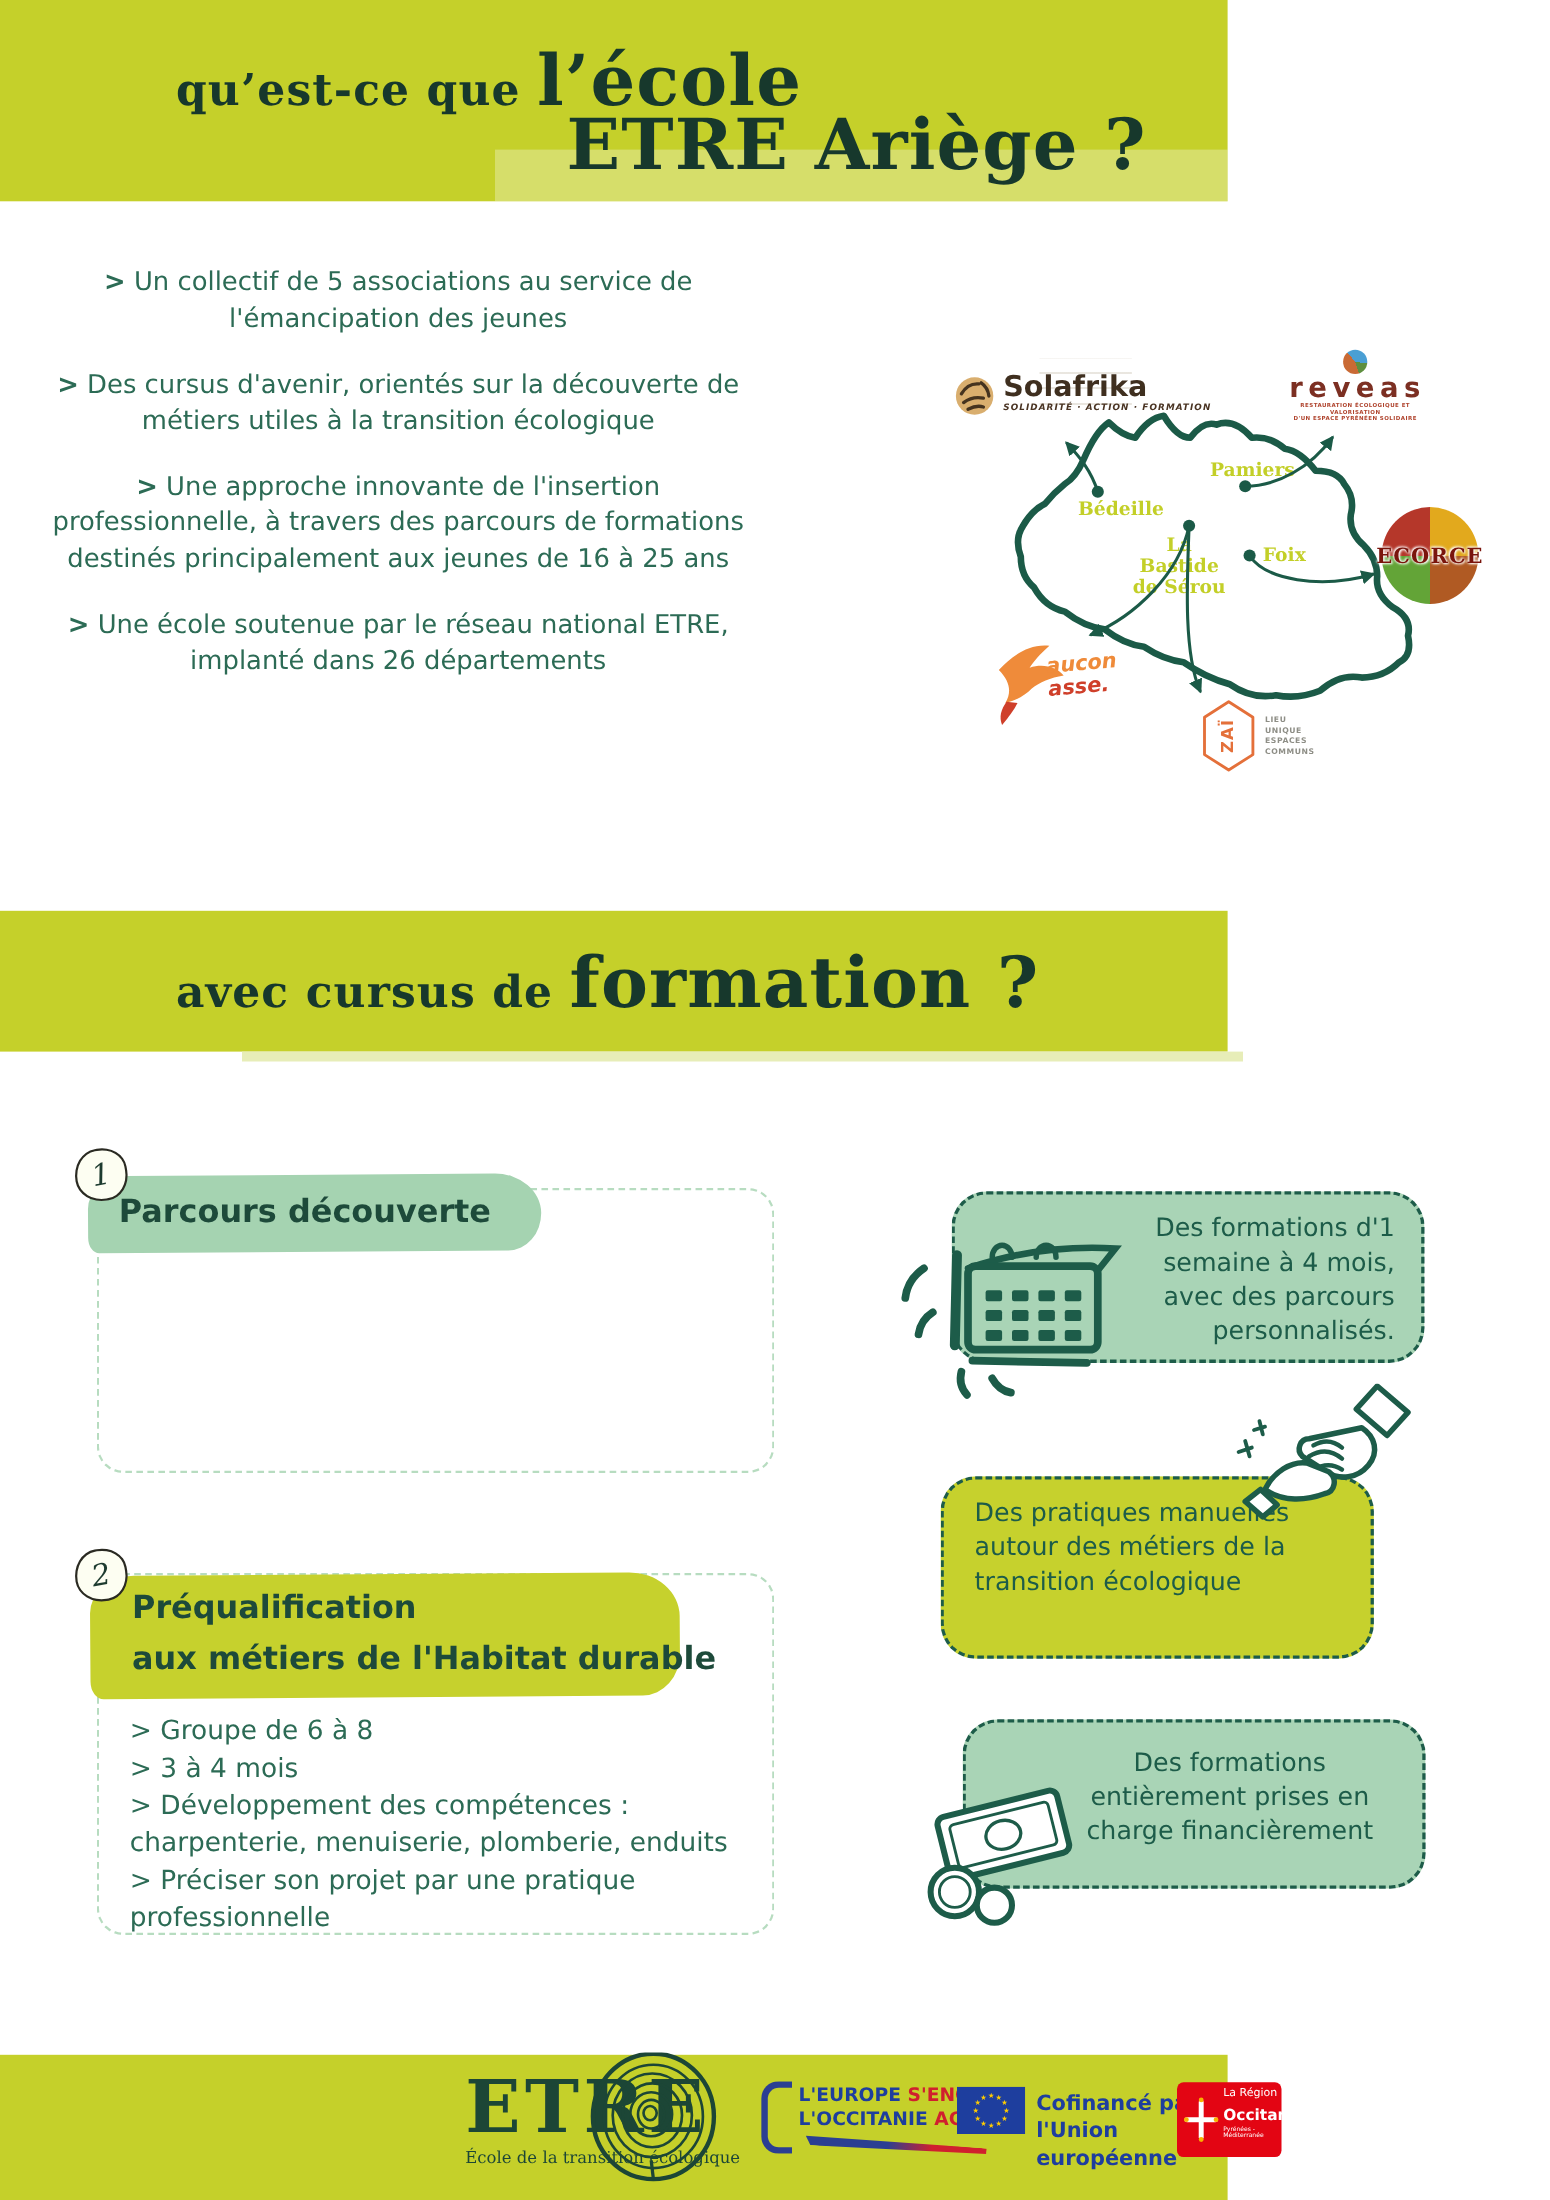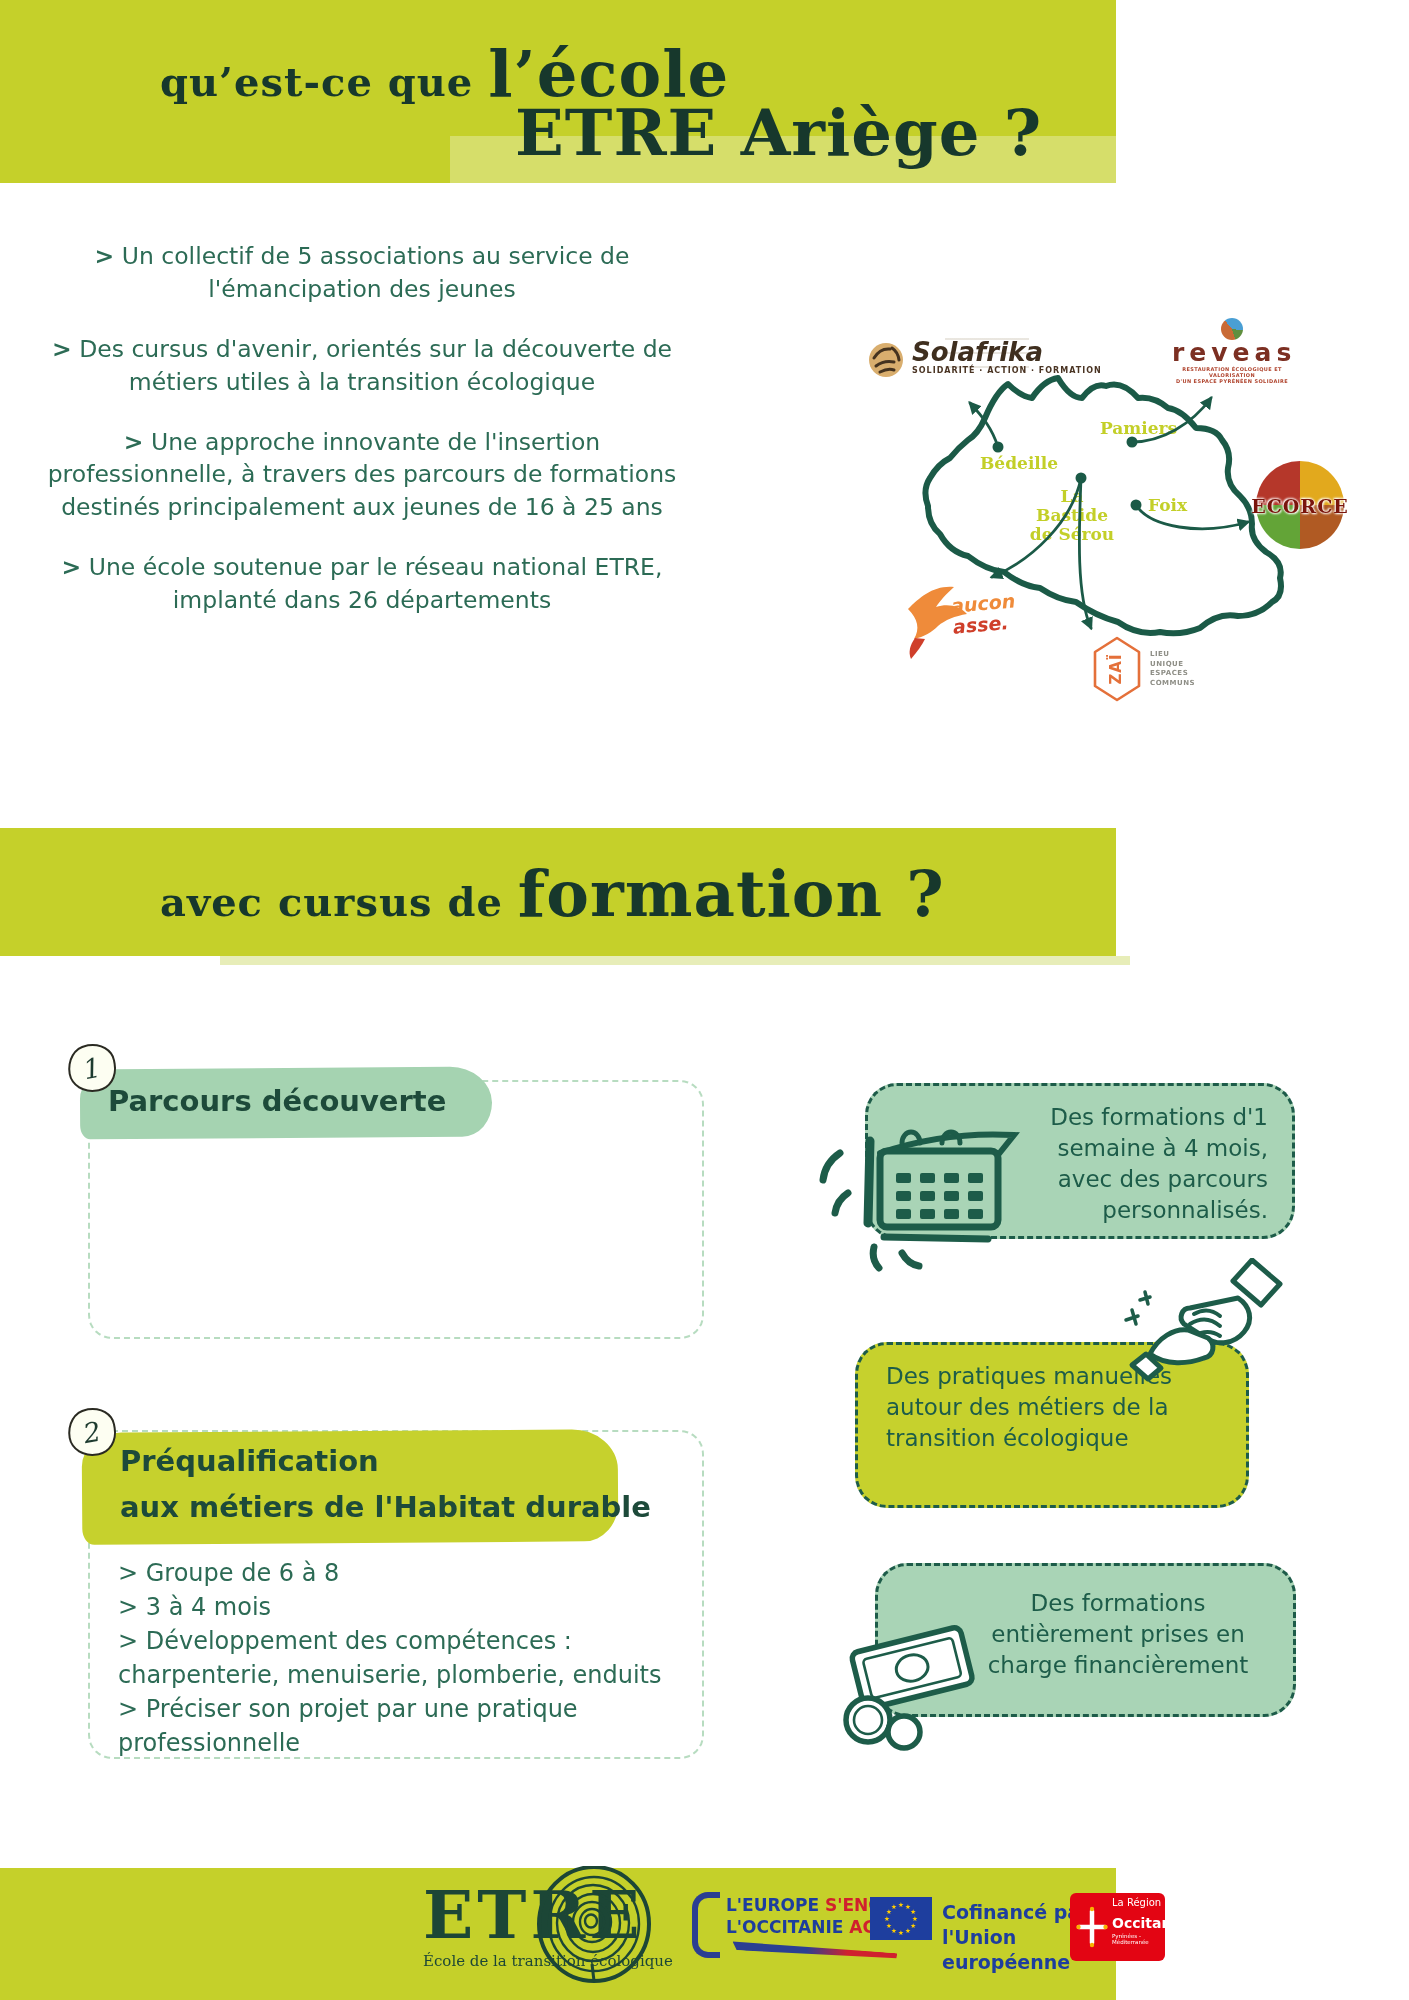--- a/index.html
+++ b/index.html
@@ -93,22 +93,22 @@
   <div class="town" style="left:1148px;top:496px;">Foix</div>
 
   <div class="abs" style="left:945px;top:326px;width:84px;height:44px;z-index:2;opacity:.55;
        background:repeating-linear-gradient(#fff 0 12px,#d8d2c6 12px 14px);"></div>
   <div class="abs" style="left:866px;top:338px;z-index:3;display:flex;align-items:flex-start;">
     <svg width="40" height="44" viewBox="0 0 40 44">
       <circle cx="20" cy="22" r="17" fill="#d9ae6e"></circle>
       <path d="M8,20 q6,-10 16,-9 M10,28 q8,-6 18,-4 M14,34 q8,-4 14,-2 M26,10 q6,4 7,12" stroke="#45331f" stroke-width="3" fill="none" stroke-linecap="round"></path>
     </svg>
     <div style="margin-left:6px;">
-      <div style="font-weight:700;font-size:26px;color:#3f2f1f;line-height:28px;font-style:italic;">Solafrika</div>
-      <div style="font-size:8px;letter-spacing:1px;color:#4a3423;font-weight:700;">SOLIDARITÉ · ACTION · FORMATION</div>
+      <div style="font-weight:700;font-size:26px;color:#3f2f1f;line-height:28px;">Solafrika</div>
+      <div style="font-size:8px;letter-spacing:1px;color:#4a3423;font-weight:700;font-style:italic;">SOLIDARITÉ · ACTION · FORMATION</div>
     </div>
   </div>
 
   <div class="abs" style="left:1172px;top:318px;width:120px;text-align:center;z-index:3;">
     <div style="width:22px;height:22px;border-radius:50%;margin:0 auto;
          background:conic-gradient(from -40deg,#4a9fd4 0 38%,#5f8f3f 0 56%,#c96a35 0 100%);"></div>
     <div style="font-weight:700;font-size:25px;letter-spacing:5px;color:#7c2f22;line-height:26px;">reveas</div>
     <div style="font-size:5px;color:#b0452f;font-weight:700;letter-spacing:.4px;">RESTAURATION ÉCOLOGIQUE ET VALORISATION</div>
     <div style="font-size:5px;color:#b0452f;font-weight:700;letter-spacing:.4px;">D'UN ESPACE PYRÉNÉEN SOLIDAIRE</div>
   </div>

